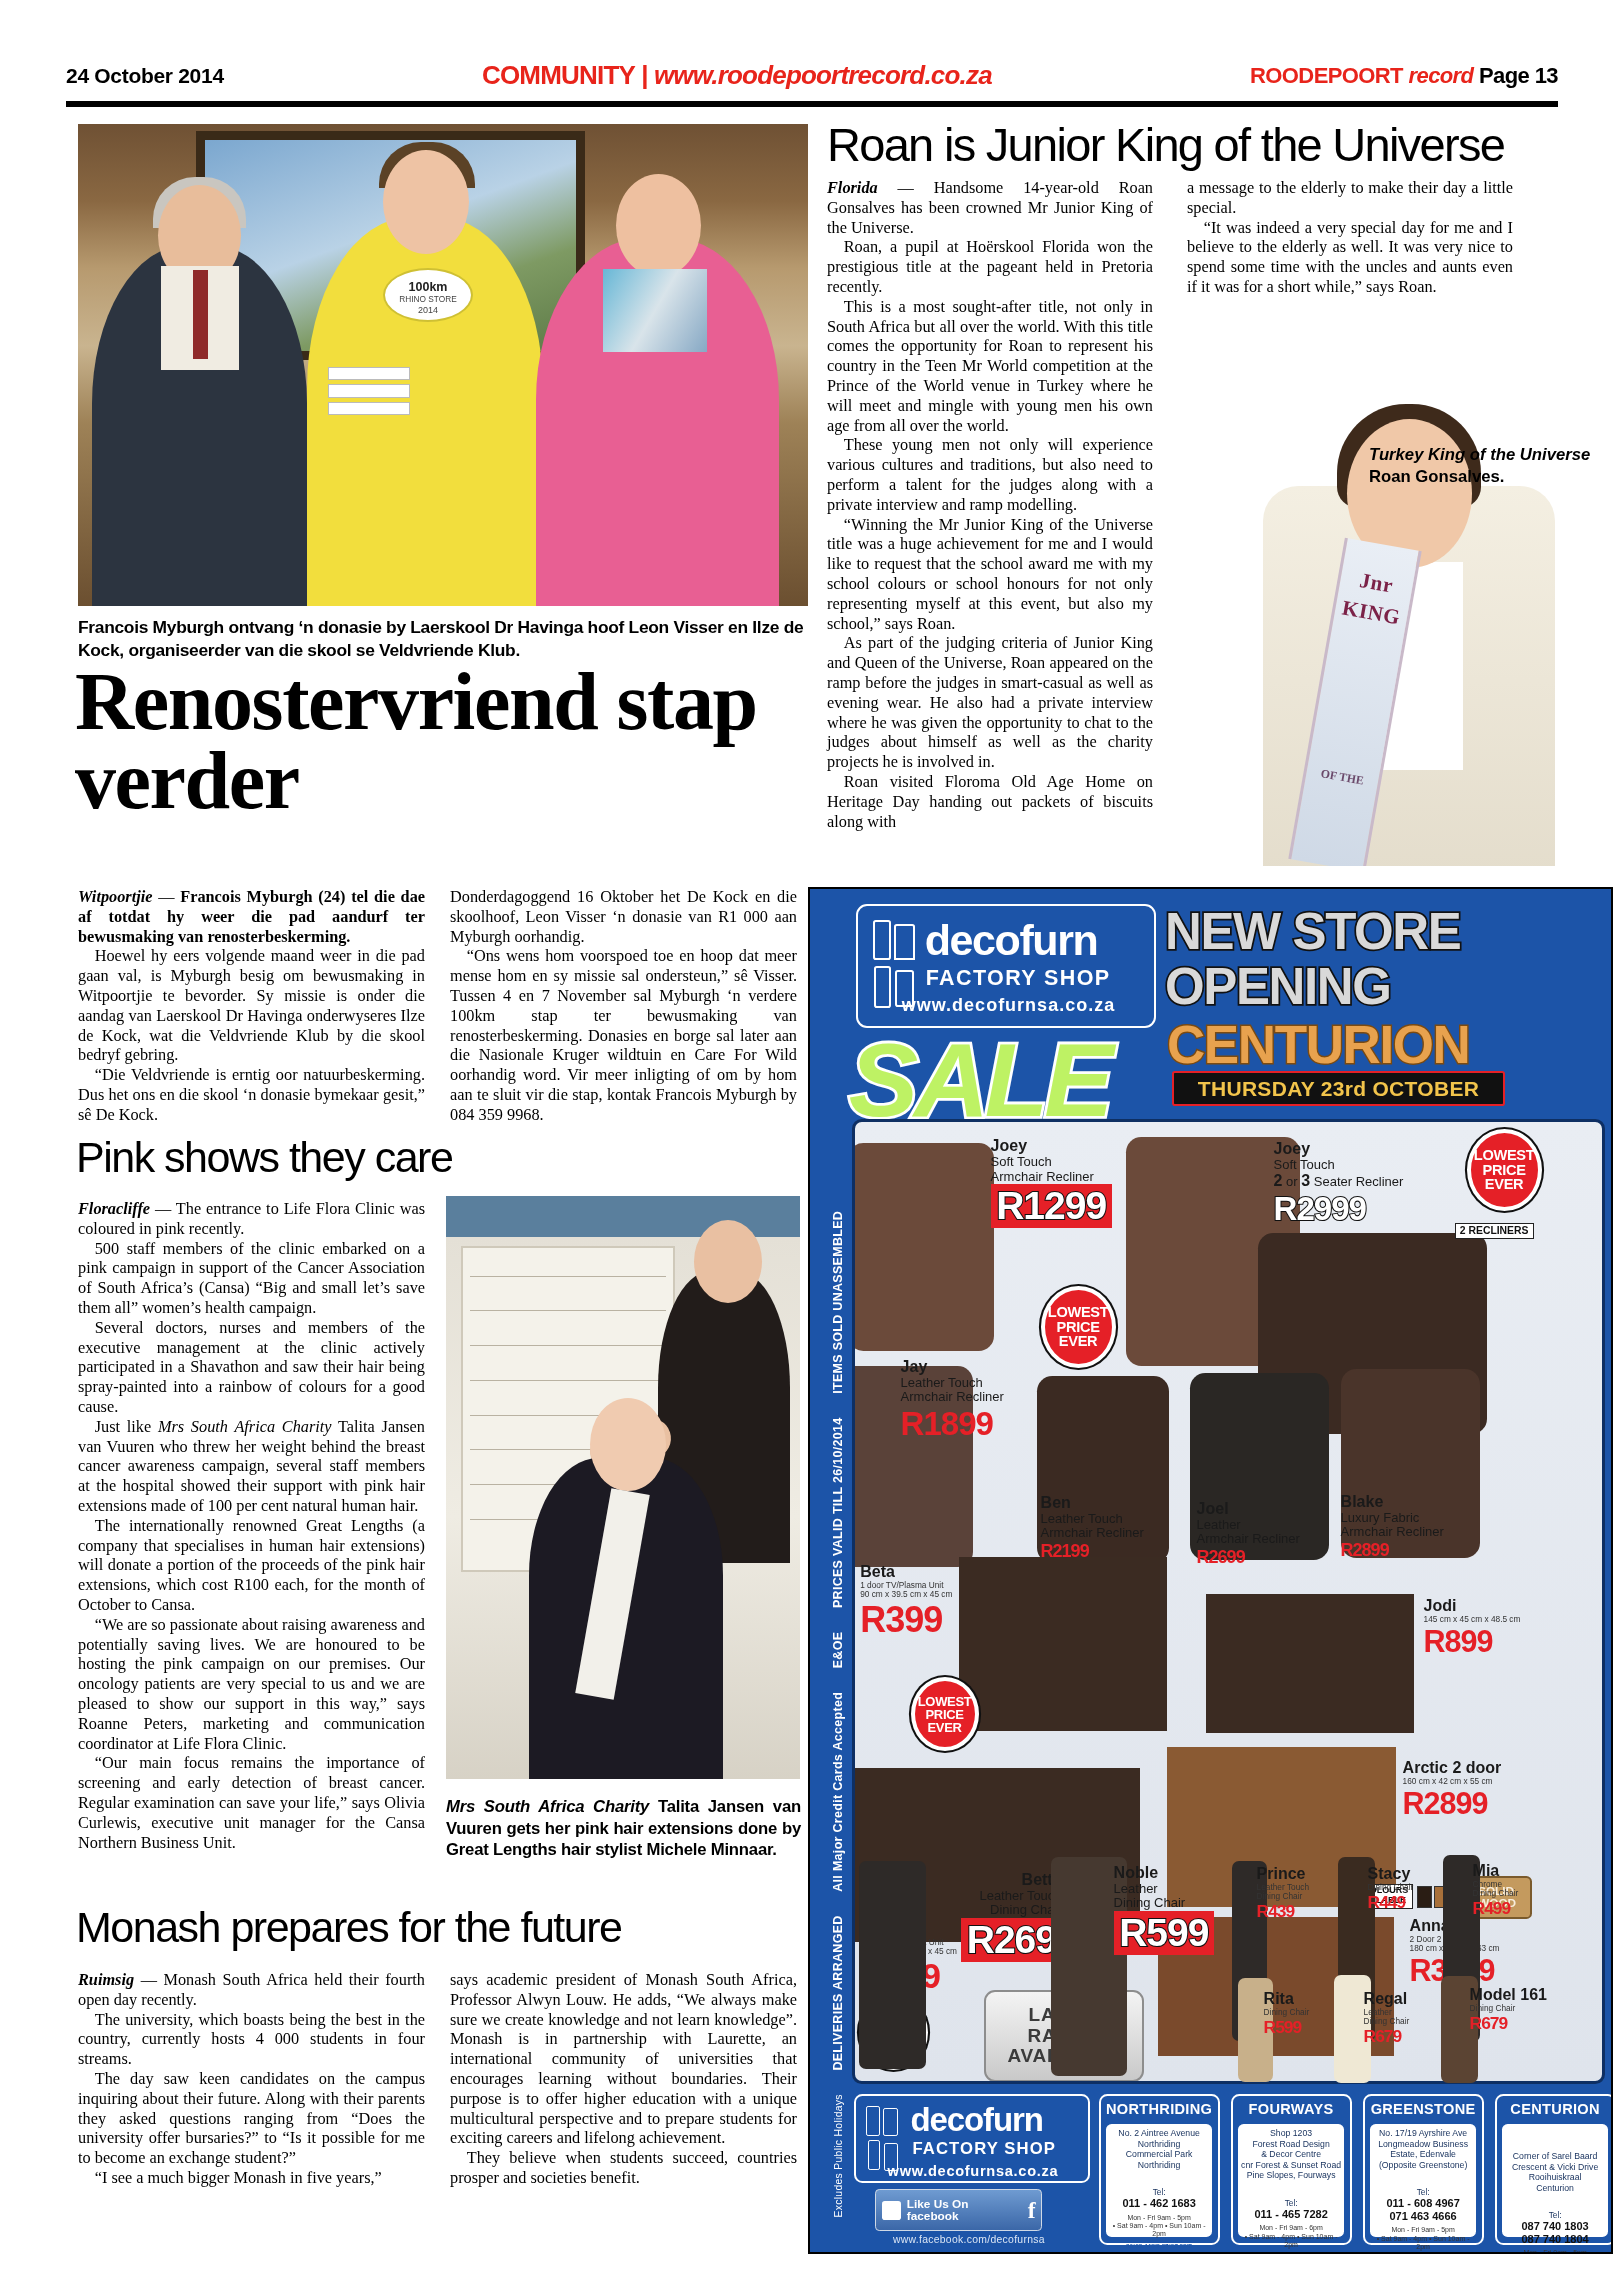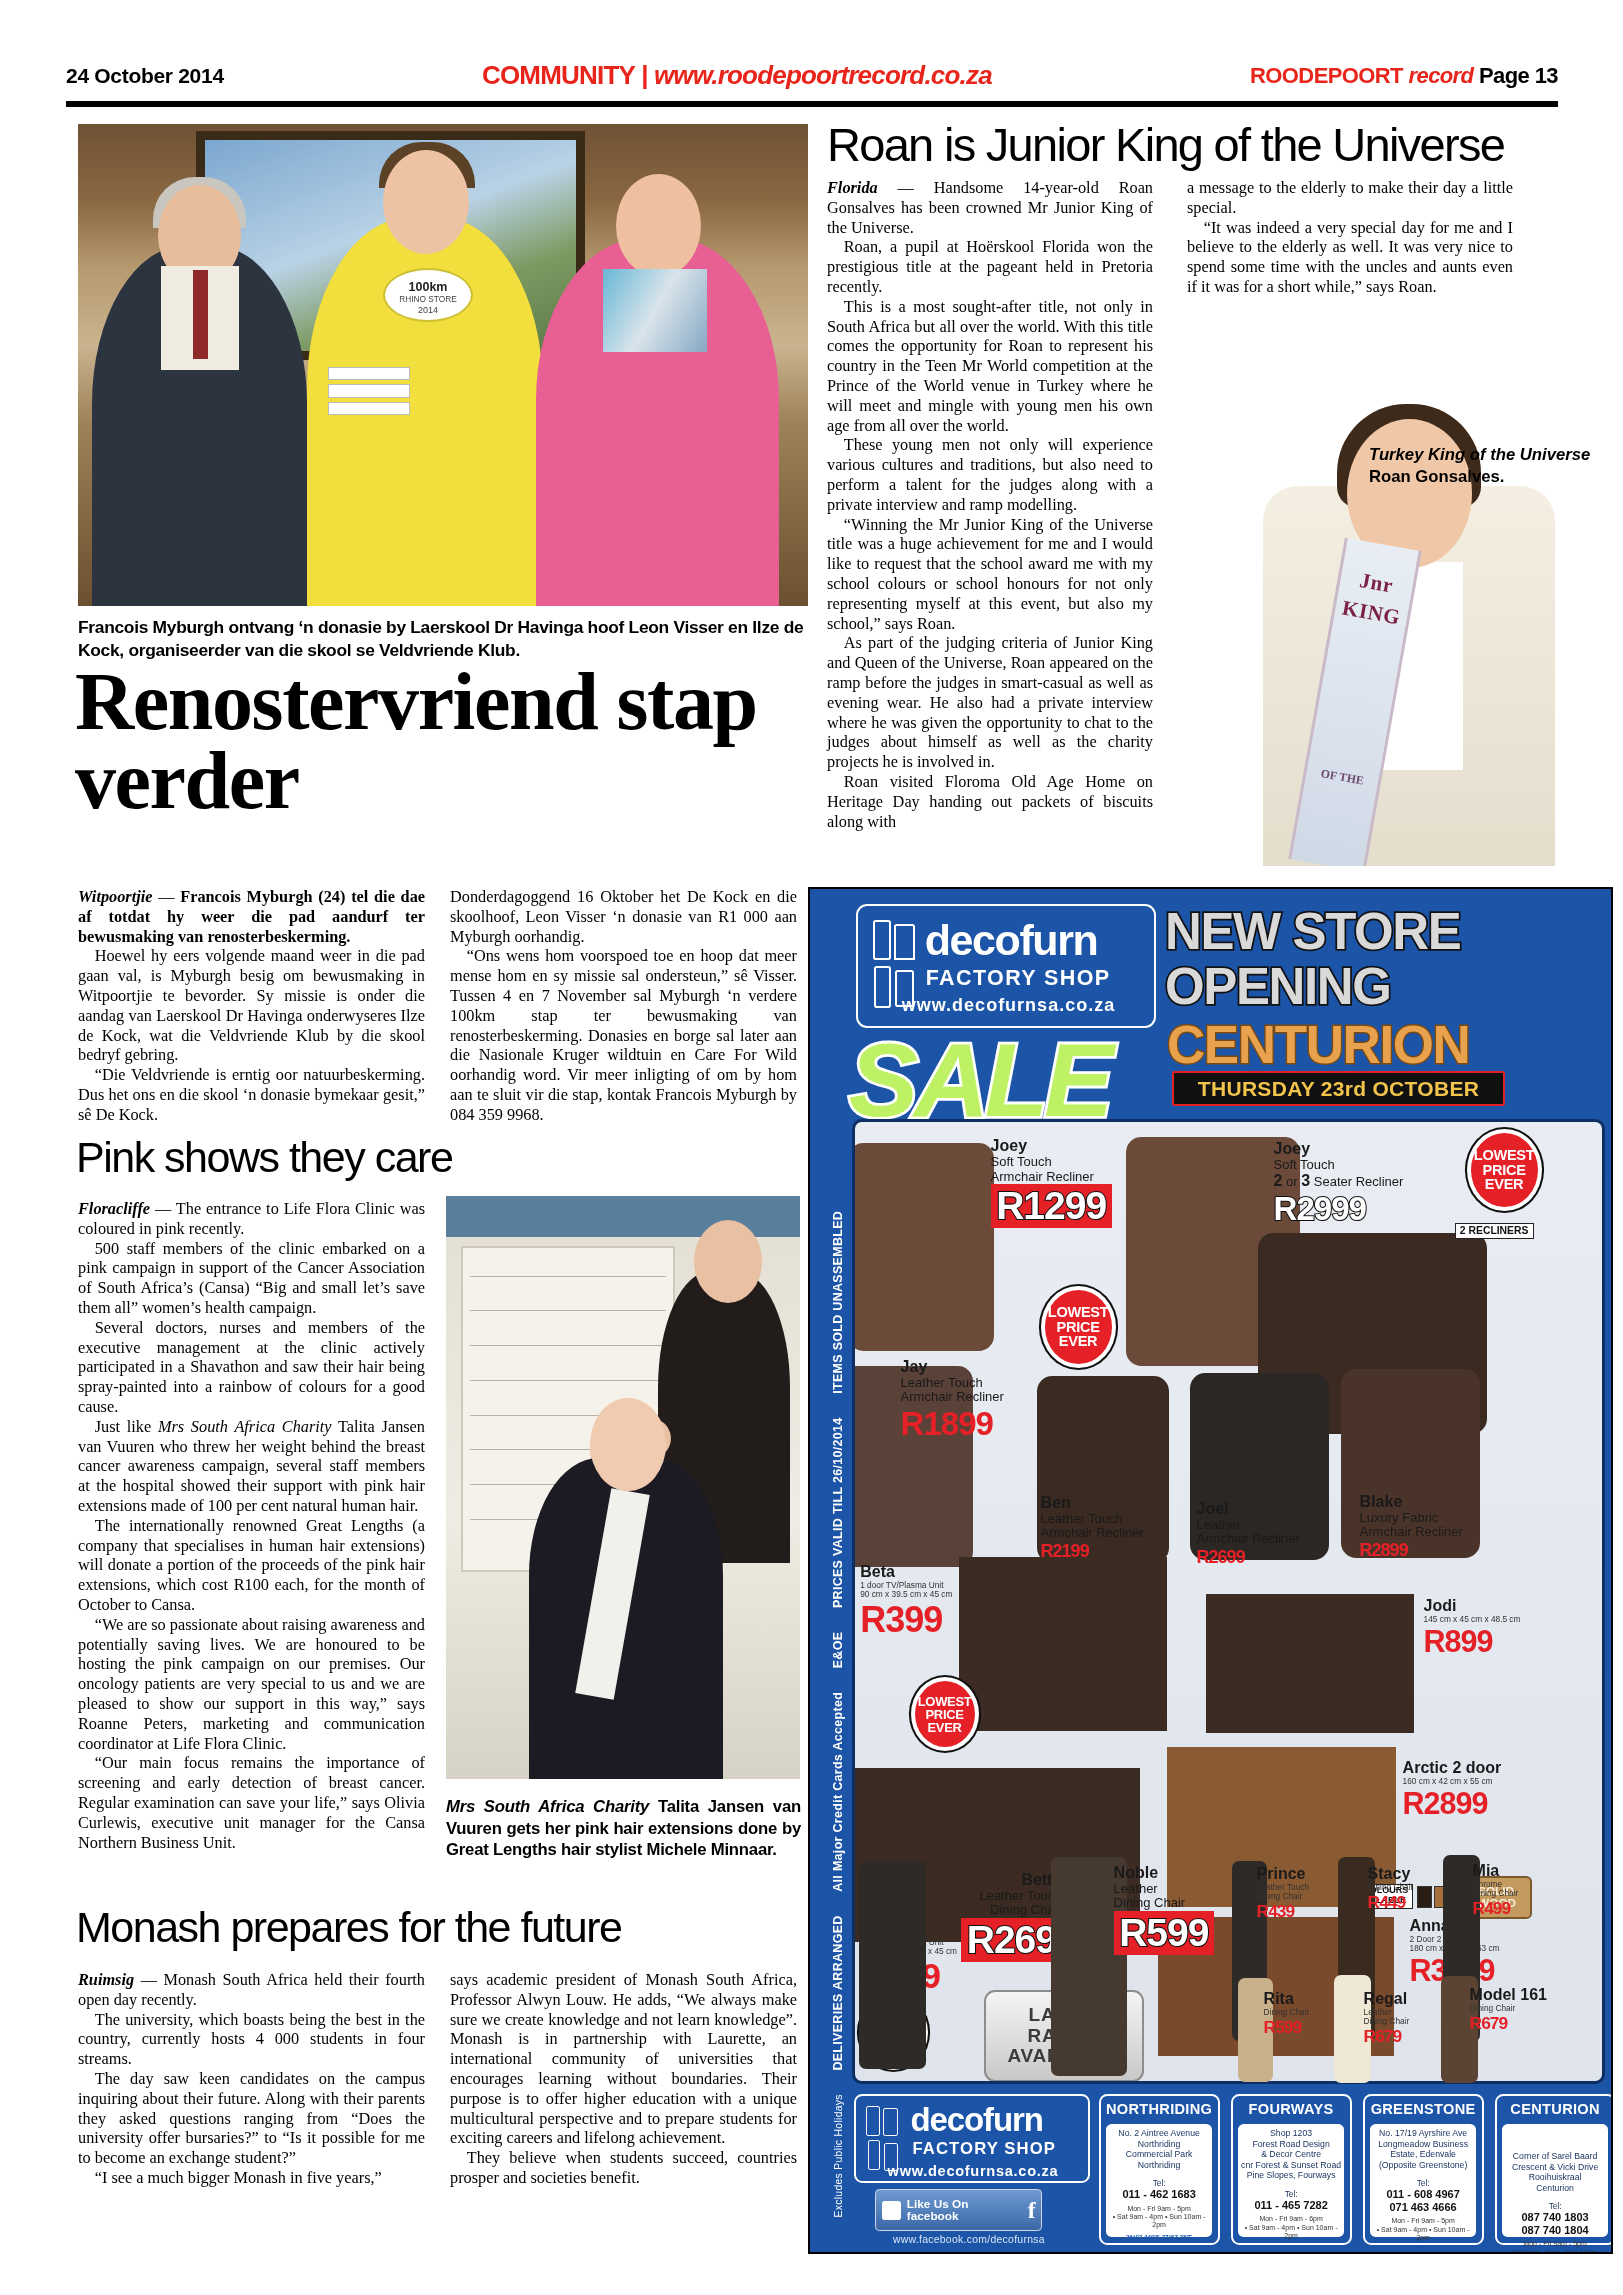--- a/index.html
+++ b/index.html
@@ -322,21 +322,21 @@
   .branch .bt {
     position:absolute; left:0; right:0; top:5.6px; text-align:center;
     font-family:"Liberation Sans",sans-serif; font-weight:bold; font-size:14.6px; color:#fff; letter-spacing:0.3px;
   }
   .branch .bcard {
     position:absolute; left:5.6px; right:5.6px; top:28px; bottom:5.6px;
     background:#fff; border-radius:5.6px; padding:4.2px 2.8px 2.8px;
     text-align:center;
   }
   .branch .addr { font-family:"Liberation Sans",sans-serif; font-size:8.7px; color:#16305c; line-height:1.22; }
-  .branch .telw { font-family:"Liberation Sans",sans-serif; font-size:8.3px; color:#16305c; margin-top:8px; }
+  .branch .telw { font-family:"Liberation Sans",sans-serif; font-size:8.3px; color:#16305c; margin-top:17px; }
   .branch .tel { font-family:"Liberation Sans",sans-serif; font-weight:bold; font-size:11px; color:#111; line-height:1.15; }
   .branch .hrs { font-family:"Liberation Sans",sans-serif; font-size:7px; color:#333; line-height:1.2; margin-top:3.5px; }
   .branch .gps { font-family:"Liberation Sans",sans-serif; font-weight:bold; font-size:6.2px; color:#1c54a8; margin-top:2.8px; }
 </style>
 </head>
 <body>
 
 <div class="page">
 
   <div class="masthead">
@@ -563,21 +563,21 @@
           <div class="nm">Leather Touch<br>Armchair Recliner</div>
           <div class="pr sm">R2199</div>
         </div>
         <div class="sofa blk" style="left:335px; top:251px; width:139px; height:187px;"></div>
         <div class="prod" style="left:342px; top:378px; width:139px;">
           <div class="nm"><b>Joel</b></div>
           <div class="nm">Leather<br>Armchair Recliner</div>
           <div class="pr sm">R2699</div>
         </div>
         <div class="sofa" style="left:486px; top:247px; width:139px; height:189px; background:#4a342a;"></div>
-        <div class="prod" style="left:486px; top:371px; width:146px;margin-left:19px;">
+        <div class="prod" style="left:486px; top:371px; width:146px;">
           <div class="nm"><b>Blake</b></div>
           <div class="nm">Luxury Fabric<br>Armchair Recliner</div>
           <div class="pr sm">R2899</div>
         </div>
 
         <div class="cab" style="left:104px; top:435px; width:208px; height:174px;"></div>
         <div class="prod" style="left:5.6px; top:441px; width:104px;">
           <div class="nm"><b>Beta</b></div>
           <div class="dim">1 door TV/Plasma Unit<br>90 cm x 39.5 cm x 45 cm</div>
           <div class="pr" style="font-size:36px;">R399</div>

